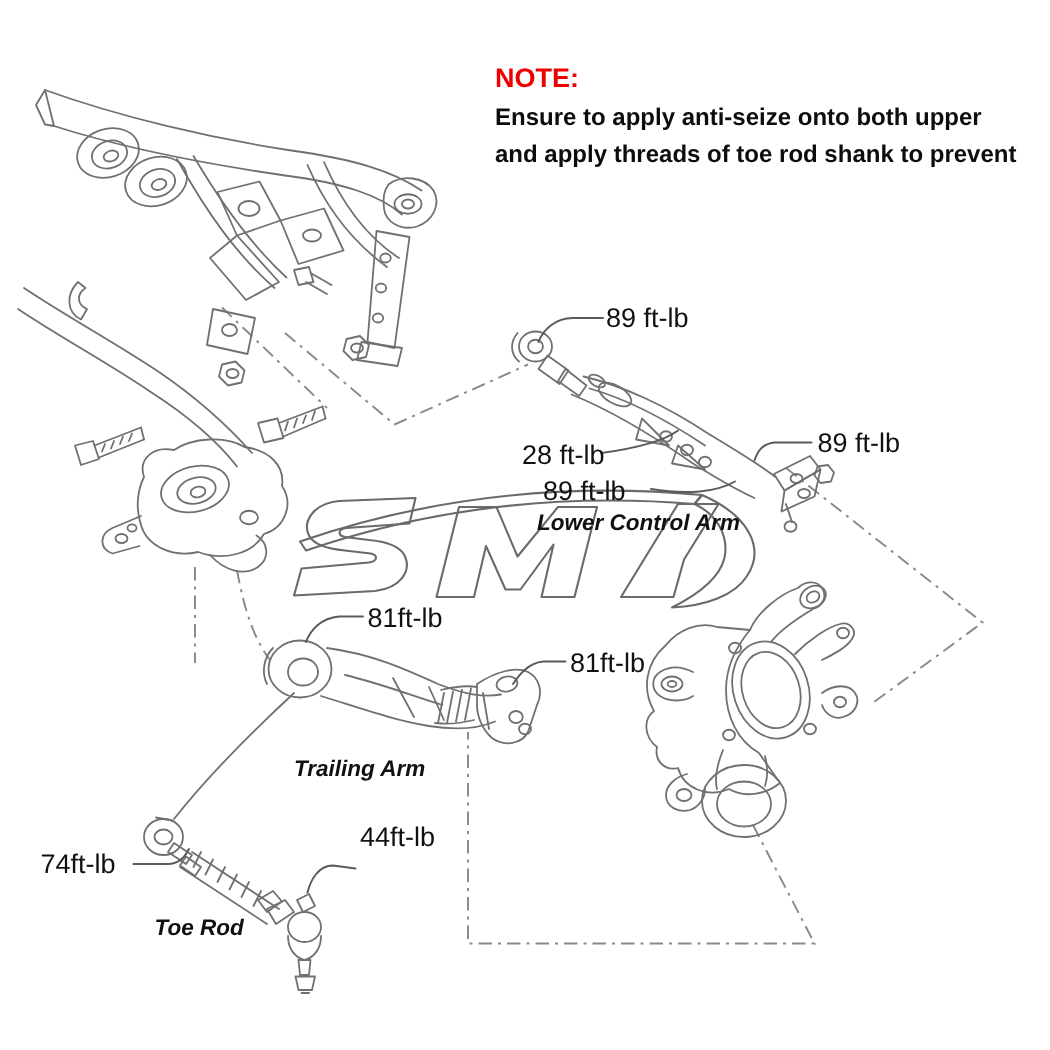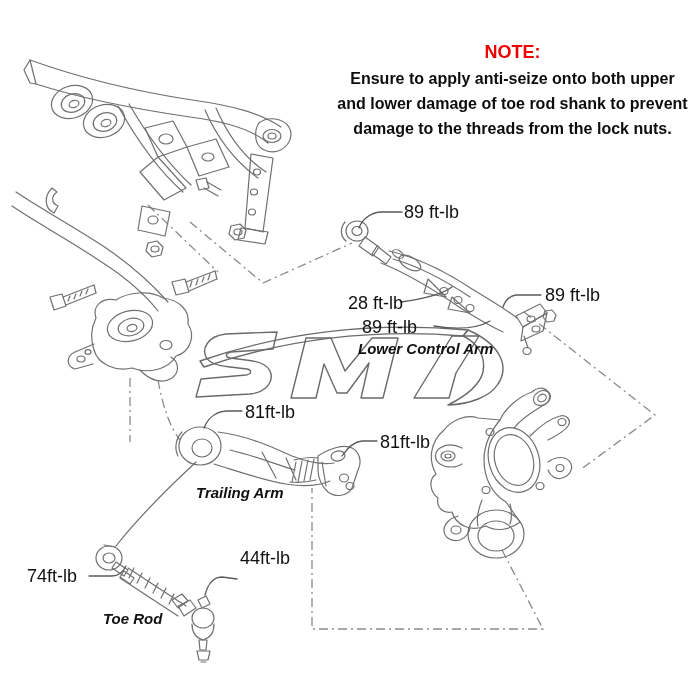--- a/index.html
+++ b/index.html
@@ -1,18 +1,18 @@
 <!DOCTYPE html>
 <html><head>
 <meta charset="utf-8">
 <style>
   html,body{margin:0;padding:0;background:#fff;}
   #canvas{
     position:relative;width:700px;height:700px;background:#ffffff;
-    font-family:"Liberation Sans",sans-serif;overflow:hidden;text-align:center;
+    font-family:"Liberation Sans",sans-serif;overflow:hidden;
   }
   #art{position:absolute;left:0;top:0;}
   .torque-label{
     position:absolute;font-size:18px;font-weight:400;color:#111;
     white-space:nowrap;letter-spacing:0px;
   }
   .part-name{
     position:absolute;font-size:15px;font-weight:700;font-style:italic;
     color:#111;white-space:nowrap;
   }
@@ -202,30 +202,29 @@
       <path d="M242,411 L226,411 C214,412 207,420 204,428"></path>
       <path d="M377,441 L362,441 C352,442 346,450 342,456"></path>
       <path d="M89,576 L112,576 C120,576 124,570 126,566"></path>
       <path d="M237,579 L222,577 C212,577 207,587 205,595"></path>
     </g>
   </svg>
 
   <div class="note-block">
     <div class="note-title">NOTE:</div>
     <div class="note-line">Ensure to apply anti-seize onto both upper</div>
-    <div class="note-line">and lower damage of toe rod shank to prevent</div>
-    <div class="note-line">damage to the threads from the lock nuts.</div>
+    <div class="note-line">and apply threads of toe rod shank to prevent</div>
   </div>
 
   <div class="torque-label" style="left:404px;top:202px">89 ft-lb</div>
   <div class="torque-label" style="left:545px;top:285px">89 ft-lb</div>
   <div class="torque-label" style="left:348px;top:293px">28 ft-lb</div>
   <div class="torque-label" style="left:362px;top:317px">89 ft-lb</div>
   <div class="torque-label" style="left:245px;top:402px">81ft-lb</div>
   <div class="torque-label" style="left:380px;top:432px">81ft-lb</div>
   <div class="torque-label" style="left:27px;top:566px">74ft-lb</div>
   <div class="torque-label" style="left:240px;top:548px">44ft-lb</div>
 
   <div class="part-name" style="left:358px;top:340px">Lower Control Arm</div>
-  <div class="part-name" style="left:196px;top:484px">Trailing Arm</div>
+  <div class="part-name" style="left:196px;top:504px">Trailing Arm</div>
   <div class="part-name" style="left:103px;top:610px">Toe Rod</div>
 
 </div>
 
 </body></html>

